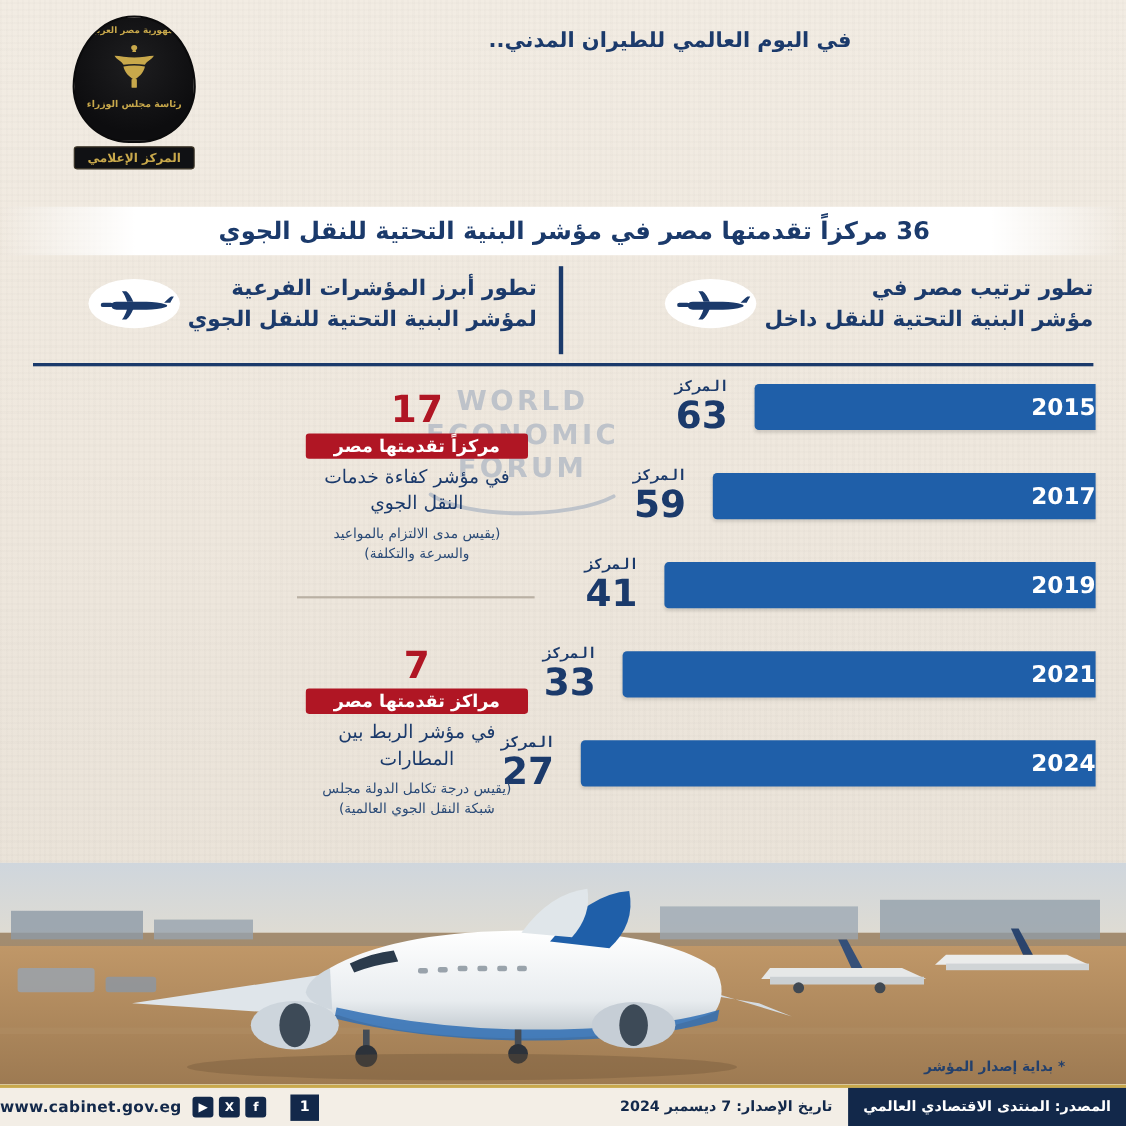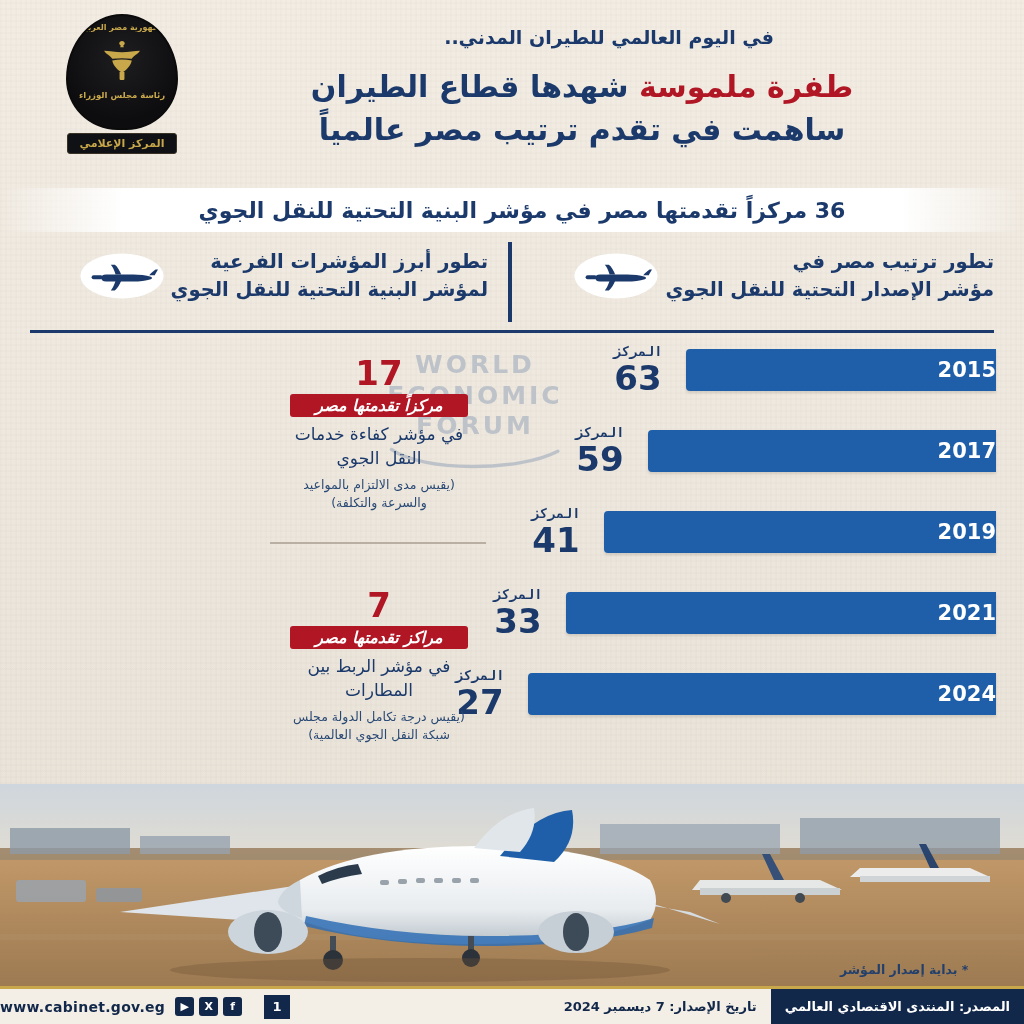--- a/index.html
+++ b/index.html
@@ -127,21 +127,20 @@
     position: absolute;
     text-align: center; direction: rtl;
   }
   .sub-num {
     font-size: 34px; font-weight: bold; color: #b01624; line-height: 1;
   }
   .sub-chip {
     display: inline-block; background: #b01624; color: #fff;
     font-size: 16px; font-weight: bold; padding: 2px 25px; border-radius: 3px;
     margin-top: 4px;
-    font-style: italic;
   }
   .sub-desc {
     font-size: 17px; font-weight: normal; color: #1b3a6b; line-height: 1.4; margin-top: 6px;
   }
   .sub-note {
     font-size: 12.5px; color: #2a4a76; line-height: 1.45; margin-top: 5px;
   }
   .sep-line {
     position: absolute; height: 2px; background: #b9b0a3;
   }
@@ -198,26 +197,20 @@
   }
 </style>
 </head>
 <body>
 
 <div id="page">
 
   <div class="header">
     <div class="kicker">في اليوم العالمي للطيران المدني..</div>
 
-    <div class="headline">
-      <div>
-        <span class="red">طفرة ملموسة</span><span> شهدها قطاع الطيران</span>
-      </div>
-      <div>ساهمت في تقدم ترتيب مصر عالمياً</div>
-    </div>
 
     <div class="logo">
       <div class="logo-badge">
         <div class="top-arc">جمهورية مصر العربية</div>
         <svg class="eagle" viewBox="0 0 64 64">
           <g fill="#c8a84b">
             <path d="M32 6c2 0 3.4 1.3 3.4 3 0 1.3-.8 2.2-1.8 2.7l.6 2.2h-4.4l.6-2.2c-1-.5-1.8-1.4-1.8-2.7 0-1.7 1.4-3 3.4-3z"></path>
             <path d="M10 18c6 0 14 2 22 2s16-2 22-2c-2 4-8 6-10 10-8-1-16-1-24 0-2-4-8-6-10-10z"></path>
             <path d="M20 30c8-1.5 16-1.5 24 0-1 5-4 10-12 15-8-5-11-10-12-15z"></path>
             <rect x="29" y="44" width="6" height="10" rx="1"></rect>
@@ -229,21 +222,21 @@
     </div>
   </div>
 
   <div class="subbanner">
     <span>36 مركزاً تقدمتها مصر في مؤشر البنية التحتية للنقل الجوي</span>
   </div>
 
   <div class="panel-title" style="right:30px;">
     <div class="txt">
       <div>تطور ترتيب مصر في</div>
-      <div>مؤشر الإصدار التحتية للنقل الجوي</div>
+      <div>مؤشر البنية التحتية للنقل داخل</div>
     </div>
     <div class="plane-circle">
       <svg viewBox="0 0 120 64" width="96" height="58">
         <ellipse cx="60" cy="32" rx="52" ry="28" fill="#ffffff"></ellipse>
         <g fill="#1b3a6b">
           <path d="M34 34c0-2 2-4 6-4h34c8 0 16 1 22 3 2 .6 2 2.4 0 3-6 2-14 3-22 3H40c-4 0-6-2-6-5z"></path>
           <path d="M52 30c-2-6-4-10-6-12h5c3 2 6 7 8 12z"></path>
           <path d="M52 38c-2 6-4 10-6 12h5c3-2 6-7 8-12z"></path>
           <path d="M94 31c3-3 6-6 8-7h3c-1 2-3 5-4 7z"></path>
           <rect x="22" y="31" width="14" height="5" rx="2.5"></rect>

